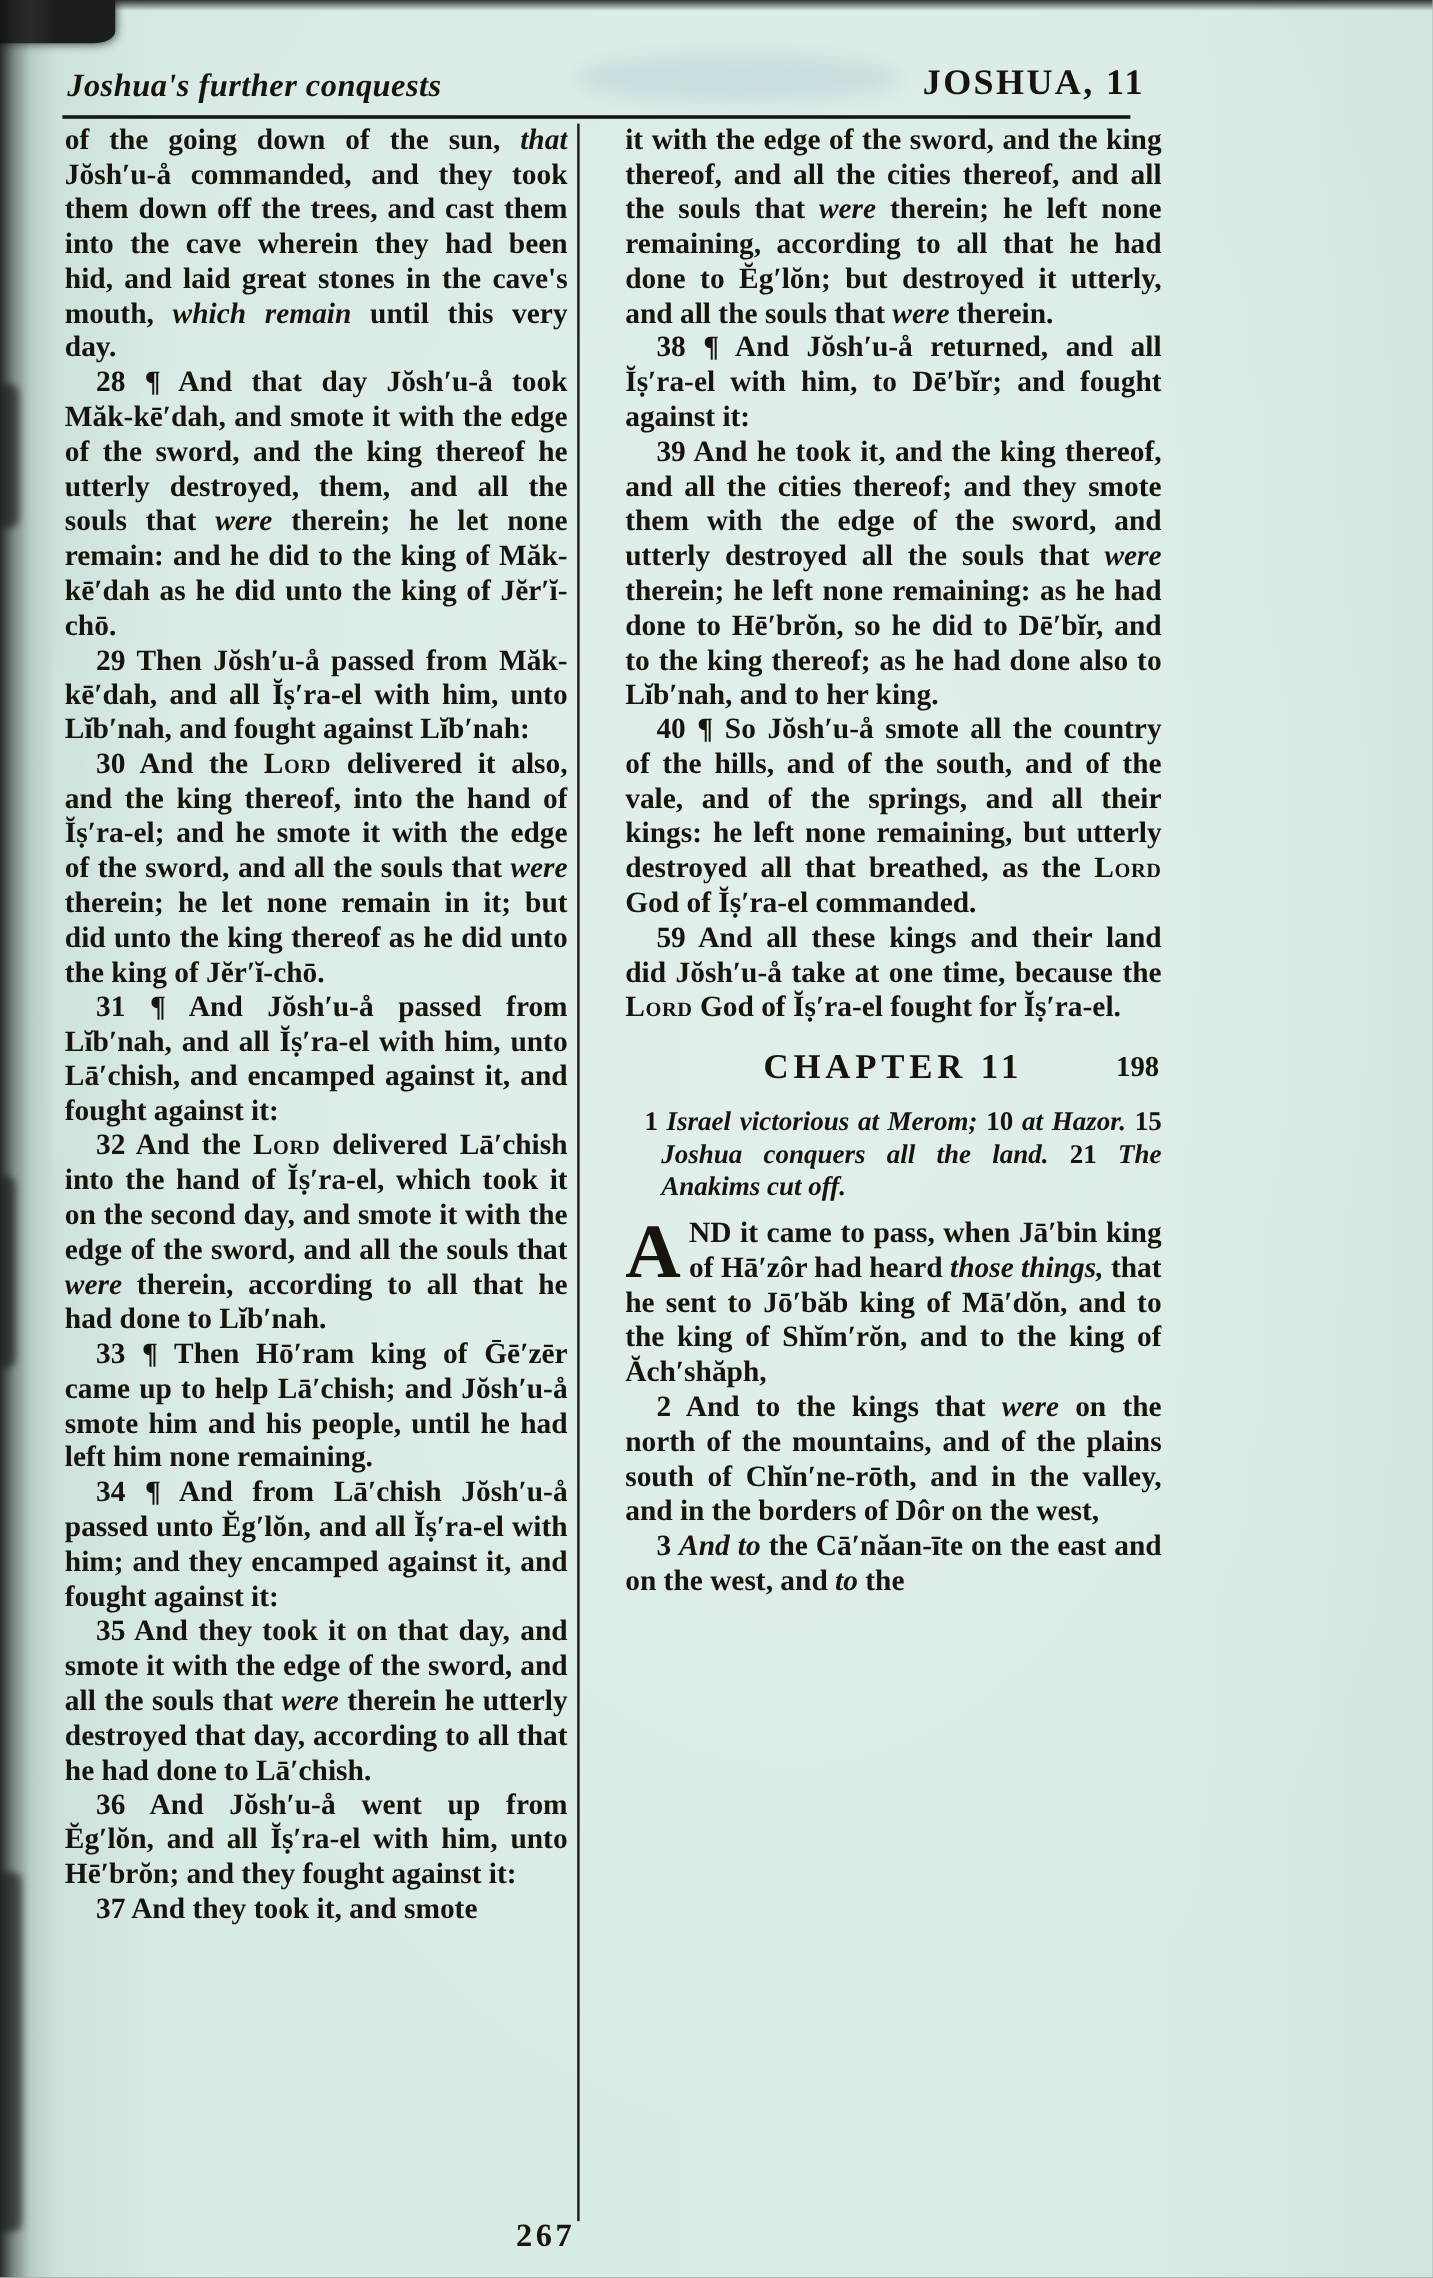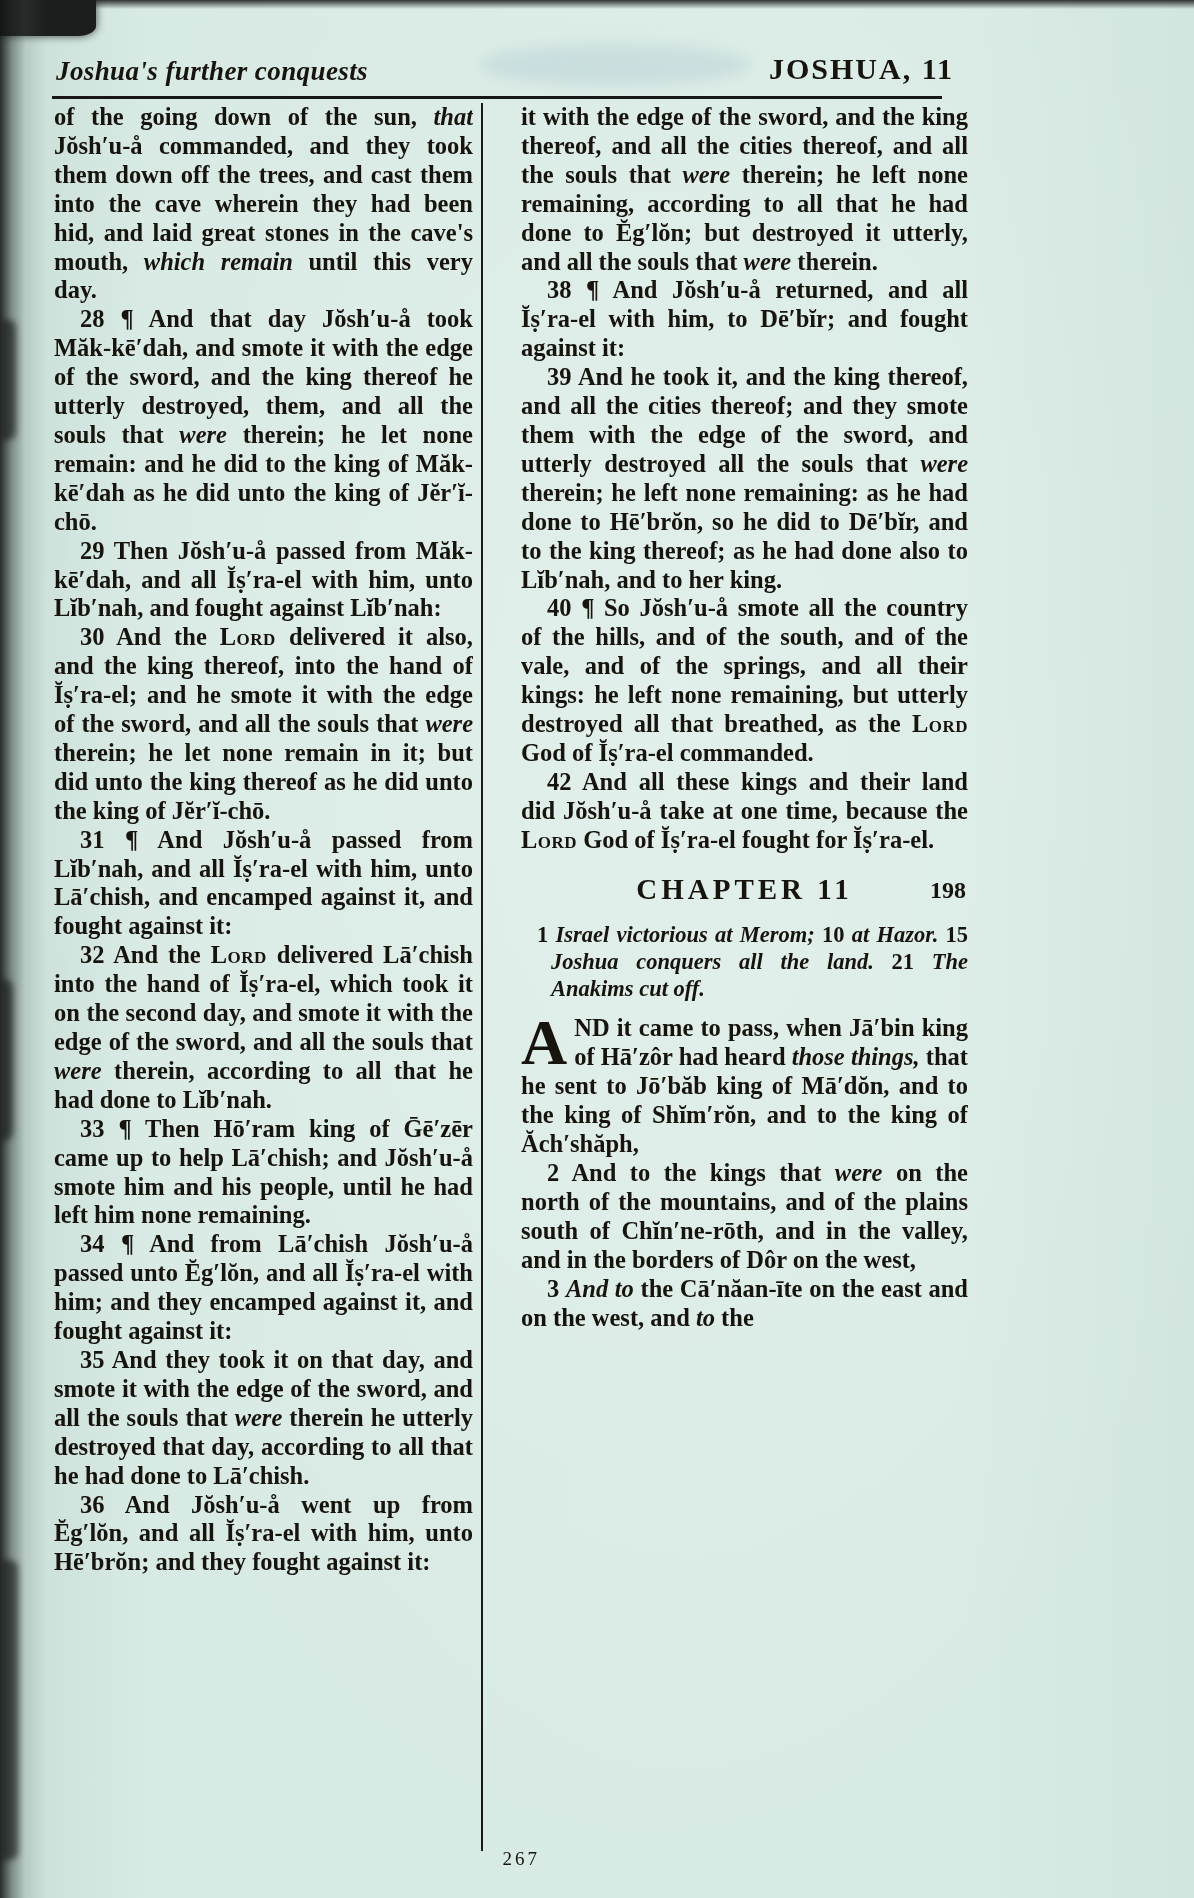--- a/index.html
+++ b/index.html
@@ -76,21 +76,21 @@
   }
 
   .dropcap {
     float:left; font-weight:bold; font-size:64px; line-height:50px;
     margin:4px 7px 0 0;
   }
 
   
   .page-number {
     position:absolute; left:430px; top:1848px; width:110px;
-    text-align:right; font-weight:normal; font-size:19px; letter-spacing:3px;
+    text-align:left; font-weight:bold; font-size:27px; letter-spacing:3px;
   }
 </style>
 </head>
 <body>
 
 <div id="page">
 
   <div class="top-edge"></div>
   <div class="top-left-block"></div>
   <div class="binding-edge"></div>
@@ -108,27 +108,28 @@
       <p class="para continuation"><span>of the going down of the sun, </span><span class="i">that</span><span> Jŏsh′u-å commanded, and they took them down off the trees, and cast them into the cave wherein they had been hid, and laid great stones in the cave's mouth, </span><span class="i">which remain</span><span> until this very day.</span></p>
       <p class="para verse"><span>28 ¶ And that day Jŏsh′u-å took Măk-kē′dah, and smote it with the edge of the sword, and the king thereof he utterly destroyed, them, and all the souls that </span><span class="i">were</span><span> therein; he let none remain: and he did to the king of Măk-kē′dah as he did unto the king of Jĕr′ĭ-chō.</span></p>
       <p class="para verse"><span>29 Then Jŏsh′u-å passed from Măk-kē′dah, and all Ĭṣ′ra-el with him, unto Lĭb′nah, and fought against Lĭb′nah:</span></p>
       <p class="para verse"><span>30 And the </span><span class="sc">Lord</span><span> delivered it also, and the king thereof, into the hand of Ĭṣ′ra-el; and he smote it with the edge of the sword, and all the souls that </span><span class="i">were</span><span> therein; he let none remain in it; but did unto the king thereof as he did unto the king of Jĕr′ĭ-chō.</span></p>
       <p class="para verse"><span>31 ¶ And Jŏsh′u-å passed from Lĭb′nah, and all Ĭṣ′ra-el with him, unto Lā′chish, and encamped against it, and fought against it:</span></p>
       <p class="para verse"><span>32 And the </span><span class="sc">Lord</span><span> delivered Lā′chish into the hand of Ĭṣ′ra-el, which took it on the second day, and smote it with the edge of the sword, and all the souls that </span><span class="i">were</span><span> therein, according to all that he had done to Lĭb′nah.</span></p>
       <p class="para verse"><span>33 ¶ Then Hō′ram king of Ḡē′zēr came up to help Lā′chish; and Jŏsh′u-å smote him and his people, until he had left him none remaining.</span></p>
       <p class="para verse"><span>34 ¶ And from Lā′chish Jŏsh′u-å passed unto Ĕg′lŏn, and all Ĭṣ′ra-el with him; and they encamped against it, and fought against it:</span></p>
       <p class="para verse"><span>35 And they took it on that day, and smote it with the edge of the sword, and all the souls that </span><span class="i">were</span><span> therein he utterly destroyed that day, according to all that he had done to Lā′chish.</span></p>
       <p class="para verse"><span>36 And Jŏsh′u-å went up from Ĕg′lŏn, and all Ĭṣ′ra-el with him, unto Hē′brŏn; and they fought against it:</span></p>
+      <p class="para verse"><span>37 And they took it, and smote</span></p>
     </div>
   <div class="column" id="right-column">
       <p class="para continuation"><span>it with the edge of the sword, and the king thereof, and all the cities thereof, and all the souls that </span><span class="i">were</span><span> therein; he left none remaining, according to all that he had done to Ĕg′lŏn; but destroyed it utterly, and all the souls that </span><span class="i">were</span><span> therein.</span></p>
       <p class="para verse"><span>38 ¶ And Jŏsh′u-å returned, and all Ĭṣ′ra-el with him, to Dē′bĭr; and fought against it:</span></p>
       <p class="para verse"><span>39 And he took it, and the king thereof, and all the cities thereof; and they smote them with the edge of the sword, and utterly destroyed all the souls that </span><span class="i">were</span><span> therein; he left none remaining: as he had done to Hē′brŏn, so he did to Dē′bĭr, and to the king thereof; as he had done also to Lĭb′nah, and to her king.</span></p>
       <p class="para verse"><span>40 ¶ So Jŏsh′u-å smote all the country of the hills, and of the south, and of the vale, and of the springs, and all their kings: he left none remaining, but utterly destroyed all that breathed, as the </span><span class="sc">Lord</span><span> God of Ĭṣ′ra-el commanded.</span></p>
-      <p class="para verse"><span>42 And all these kings and their land did Jŏsh′u-å take at one time, because the </span><span class="sc">Lord</span><span> God of Ĭṣ′ra-el fought for Ĭṣ′ra-el.</span></p>
+      <p class="para verse"><span>59 And all these kings and their land did Jŏsh′u-å take at one time, because the </span><span class="sc">Lord</span><span> God of Ĭṣ′ra-el fought for Ĭṣ′ra-el.</span></p>
       <div class="chapter-row"><span class="chapter-title">CHAPTER 11</span><span class="chapter-code">198</span></div>
       <p class="para summary"><span>1 </span><span class="i">Israel victorious at Merom;</span><span> 10 </span><span class="i">at Hazor.</span><span> 15 </span><span class="i">Joshua conquers all the land.</span><span> 21 </span><span class="i">The Anakims cut off.</span></p>
       <p class="para continuation"><span class="dropcap">A</span><span>ND it came to pass, when Jā′bin king of Hā′zôr had heard </span><span class="i">those things,</span><span> that he sent to Jō′băb king of Mā′dŏn, and to the king of Shĭm′rŏn, and to the king of Ăch′shăph,</span></p>
       <p class="para verse"><span>2 And to the kings that </span><span class="i">were</span><span> on the north of the mountains, and of the plains south of Chĭn′ne-rōth, and in the valley, and in the borders of Dôr on the west,</span></p>
       <p class="para verse"><span>3 </span><span class="i">And to</span><span> the Cā′năan-īte on the east and on the west, and </span><span class="i">to</span><span> the</span></p>
     </div>
 
   <div class="page-number">267</div>
 
 </div>

